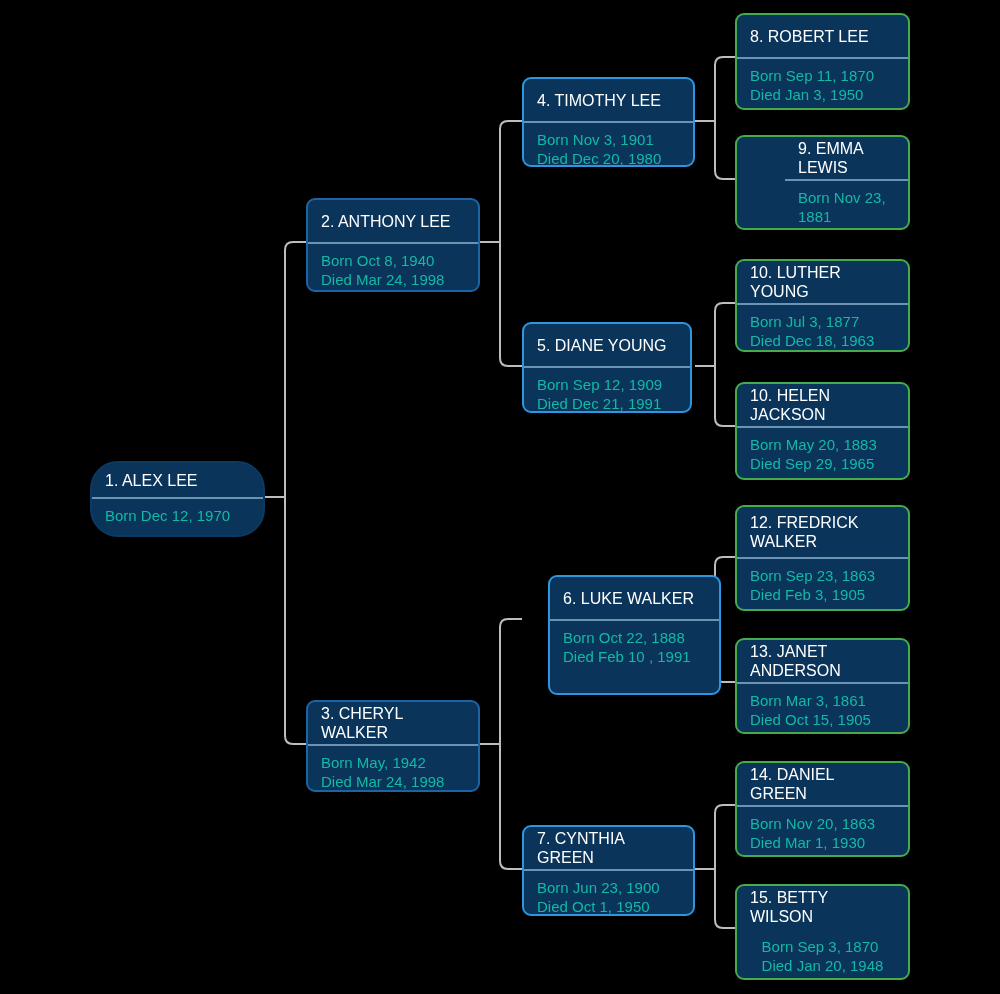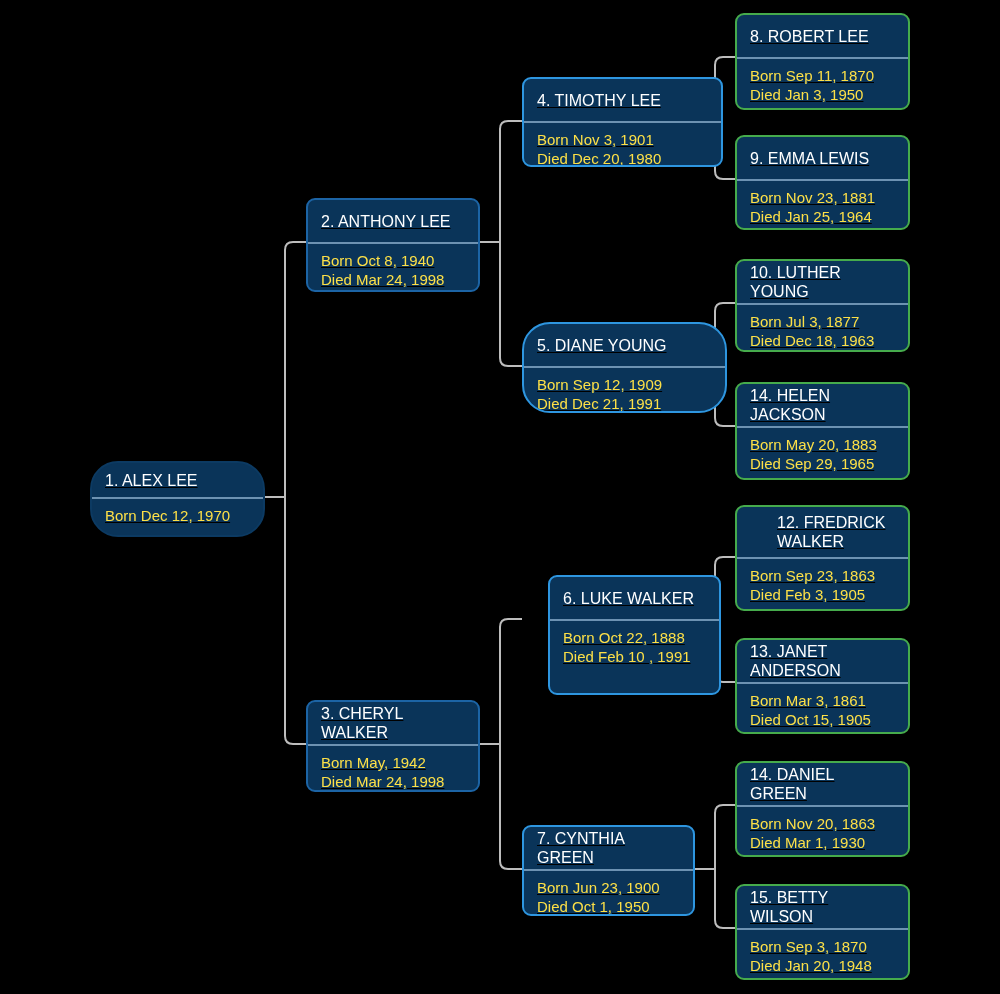--- a/index.html
+++ b/index.html
@@ -23,71 +23,70 @@
 
   .person {
     position: absolute;
     z-index: 1;
     background: #0a3459;
     border: 2px solid #0a3459;
     border-radius: 9px;
     display: flex;
     flex-direction: column;
     overflow: hidden;
-    text-decoration: underline;
   }
   .gen-self        { border-color: #0c3a62; border-radius: 28px; }
   .gen-parent      { border-color: #1c64a5; }
   .gen-grandparent { border-color: #2e96e0; }
   .gen-great      { border-color: #46ab4c; }
 
   .p-header {
     height: 42px;
     flex: 0 0 42px;
     display: flex;
     align-items: center;
     padding: 0 13px;
     color: #ffffff;
     font-size: 16px;
     line-height: 19px;
   }
   .gen-self .p-header { height: 34px; flex: 0 0 34px; }
-  .p12 .p-header { height: 50px; flex: 0 0 50px; margin-left: 27px; }
+  .p12 .p-header { height: 50px; flex: 0 0 50px; }
 
   .p-divider {
     height: 2px;
     flex: 0 0 2px;
     background: #7fa3c2;
     opacity: 0.85;
   }
 
   .p-body {
     padding: 7px 13px 0 13px;
-    color: #fde047;
+    color: #14b8a6;
     font-size: 15px;
     line-height: 19px;
   }
   .p-body div:empty { display: none; }
 
   
   .p1  { left:  90px; top: 461px; width: 175px; height:  76px; }
   .p2  { left: 306px; top: 198px; width: 174px; height:  94px; }
   .p3  { left: 306px; top: 700px; width: 174px; height:  92px; }
-  .p4  { left: 522px; top:  77px; width: 201px; height:  90px; }
-  .p5  { left: 522px; top: 322px; width: 205px; height:  91px; border-radius: 28px; }
+  .p4  { left: 522px; top:  77px; width: 173px; height:  90px; }
+  .p5  { left: 522px; top: 322px; width: 170px; height:  91px; }
   .p6  { left: 548px; top: 575px; width: 173px; height:  120px; }
   .p7  { left: 522px; top: 825px; width: 173px; height:  91px; }
   .p8  { left: 735px; top:  13px; width: 175px; height:  97px; }
-  .p9  { left: 735px; top: 135px; width: 175px; height:  95px; }
+  .p9  { left: 735px; top: 135px; width: 175px; height:  95px; padding-left: 48px; }
   .p10 { left: 735px; top: 259px; width: 175px; height:  93px; }
   .p11 { left: 735px; top: 382px; width: 175px; height:  98px; }
   .p12 { left: 735px; top: 505px; width: 175px; height: 106px; }
   .p13 { left: 735px; top: 638px; width: 175px; height:  96px; }
   .p14 { left: 735px; top: 761px; width: 175px; height:  96px; }
-  .p15 { left: 735px; top: 884px; width: 175px; height:  96px; }
+  .p15 { left: 735px; top: 884px; width: 175px; height:  96px; align-items: center; }
 </style>
 </head>
 <body>
 
 <div class="canvas">
 
   <svg class="connectors" viewBox="0 0 1000 994" fill="none" stroke="#bdbdbd" stroke-width="2">
 
     <path d="M265 497 H285"></path>
     <path d="M306 242 H293 Q285 242 285 250 V736 Q285 744 293 744 H306"></path>
@@ -216,21 +215,21 @@
       </div>
     <div class="p-divider"></div>
     <div class="p-body">
       <div>Born Jul 3, 1877</div>
       <div>Died Dec 18, 1963</div>
     </div>
   </div>
 
   <div class="person p11 gen-great">
     <div class="p-header">
-        <span>14. HELEN JACKSON</span>
+        <span>10. HELEN JACKSON</span>
       </div>
     <div class="p-divider"></div>
     <div class="p-body">
       <div>Born May 20, 1883</div>
       <div>Died Sep 29, 1965</div>
     </div>
   </div>
 
   <div class="person p12 gen-great">
     <div class="p-header">

